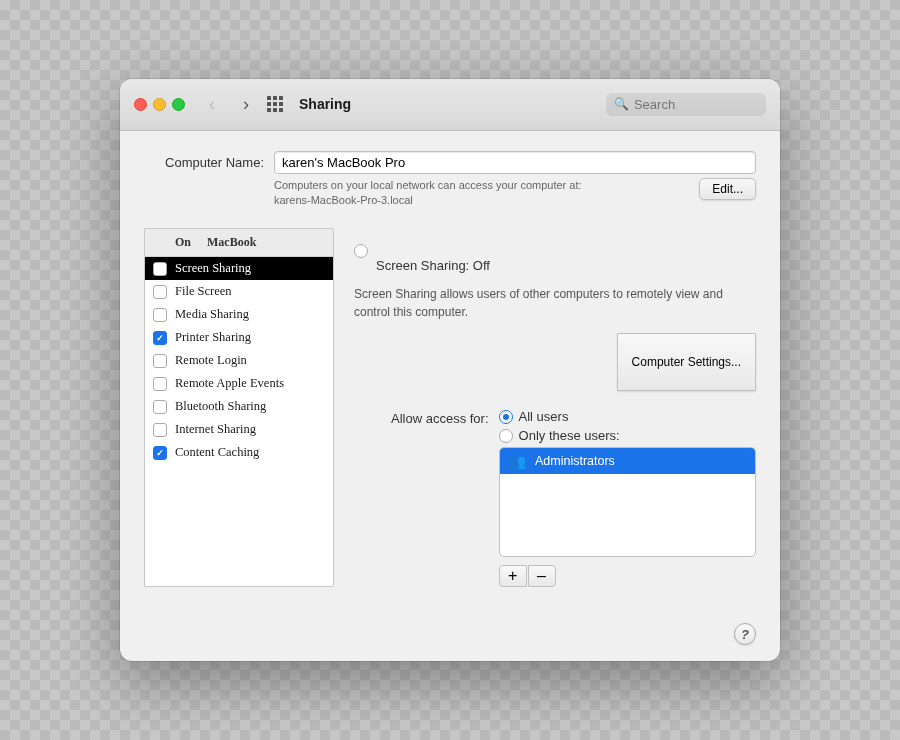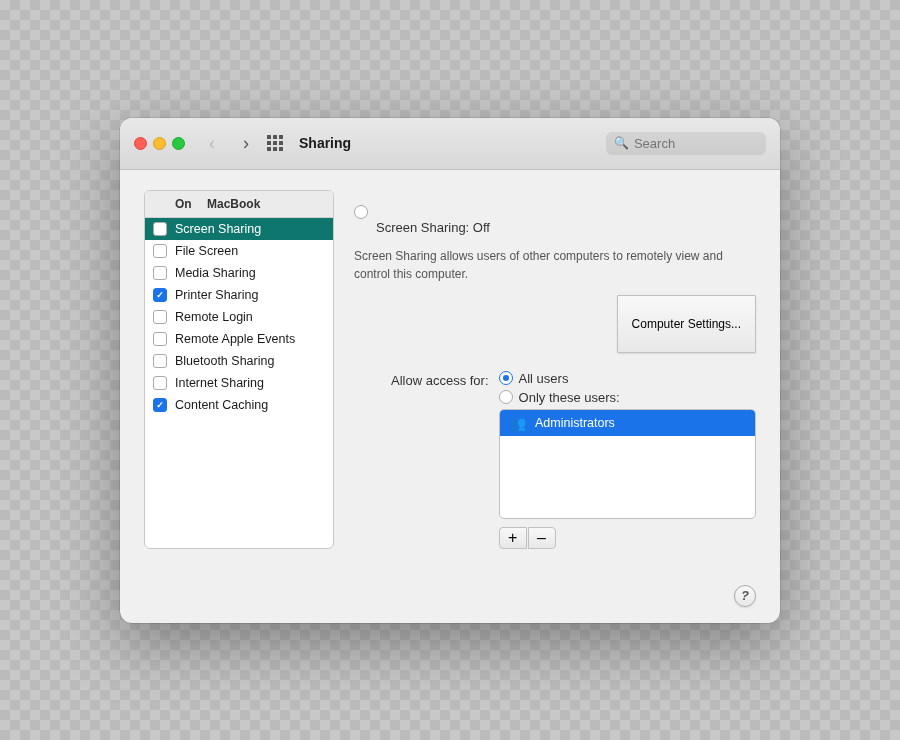--- a/index.html
+++ b/index.html
@@ -183,22 +183,23 @@
       display: flex;
       gap: 20px;
     }
 
     
     .service-panel {
       width: 190px;
       min-width: 190px;
       background: white;
       border: 1px solid #c8c8c8;
-      border-radius: 6px;
+      border-radius: 1px;
       overflow: hidden;
+      font-family: Liberation Serif, serif;
     }
 
     .service-header {
       display: flex;
       padding: 6px 8px 6px 30px;
       background: #ebebeb;
       border-bottom: 1px solid #d0d0d0;
       font-size: 12px;
       font-weight: 600;
       color: #333;
@@ -218,21 +219,21 @@
       display: flex;
       align-items: center;
       padding: 4px 8px;
       gap: 8px;
       font-size: 12.5px;
       color: #1a1a1a;
       cursor: pointer;
     }
 
     .service-item.selected {
-      background: #0f766e;
+      background: #000000;
       color: white;
     }
 
     .checkbox {
       width: 14px;
       height: 14px;
       border: 1px solid #aaa;
       border-radius: 3px;
       background: white;
       display: flex;
@@ -452,20 +453,33 @@
     </div>
     <span class="window-title">Sharing</span>
     <div class="search-bar">
       <span class="search-icon-svg">🔍</span>
       <input type="text" placeholder="Search" style="">
     </div>
   </div>
 
   <div class="content">
 
+    <div class="computer-name-section">
+      <span class="computer-name-label">Computer Name:</span>
+      <div class="computer-name-right">
+        <input class="computer-name-input" type="text" value="karen's MacBook Pro" style="">
+        <div class="computer-name-desc">
+          <span class="computer-name-sub">
+            <span>Computers on your local network can access your computer at:</span><br>
+            <span>karens-MacBook-Pro-3.local</span>
+          </span>
+          <button class="edit-btn">Edit...</button>
+        </div>
+      </div>
+    </div>
 
     <div class="main-area">
 
       <div class="service-panel">
         <div class="service-header">
           <span class="service-header-on">On</span>
           <span>MacBook</span>
         </div>
         <ul class="service-list" id="service-list">
             <li class="service-item selected">

